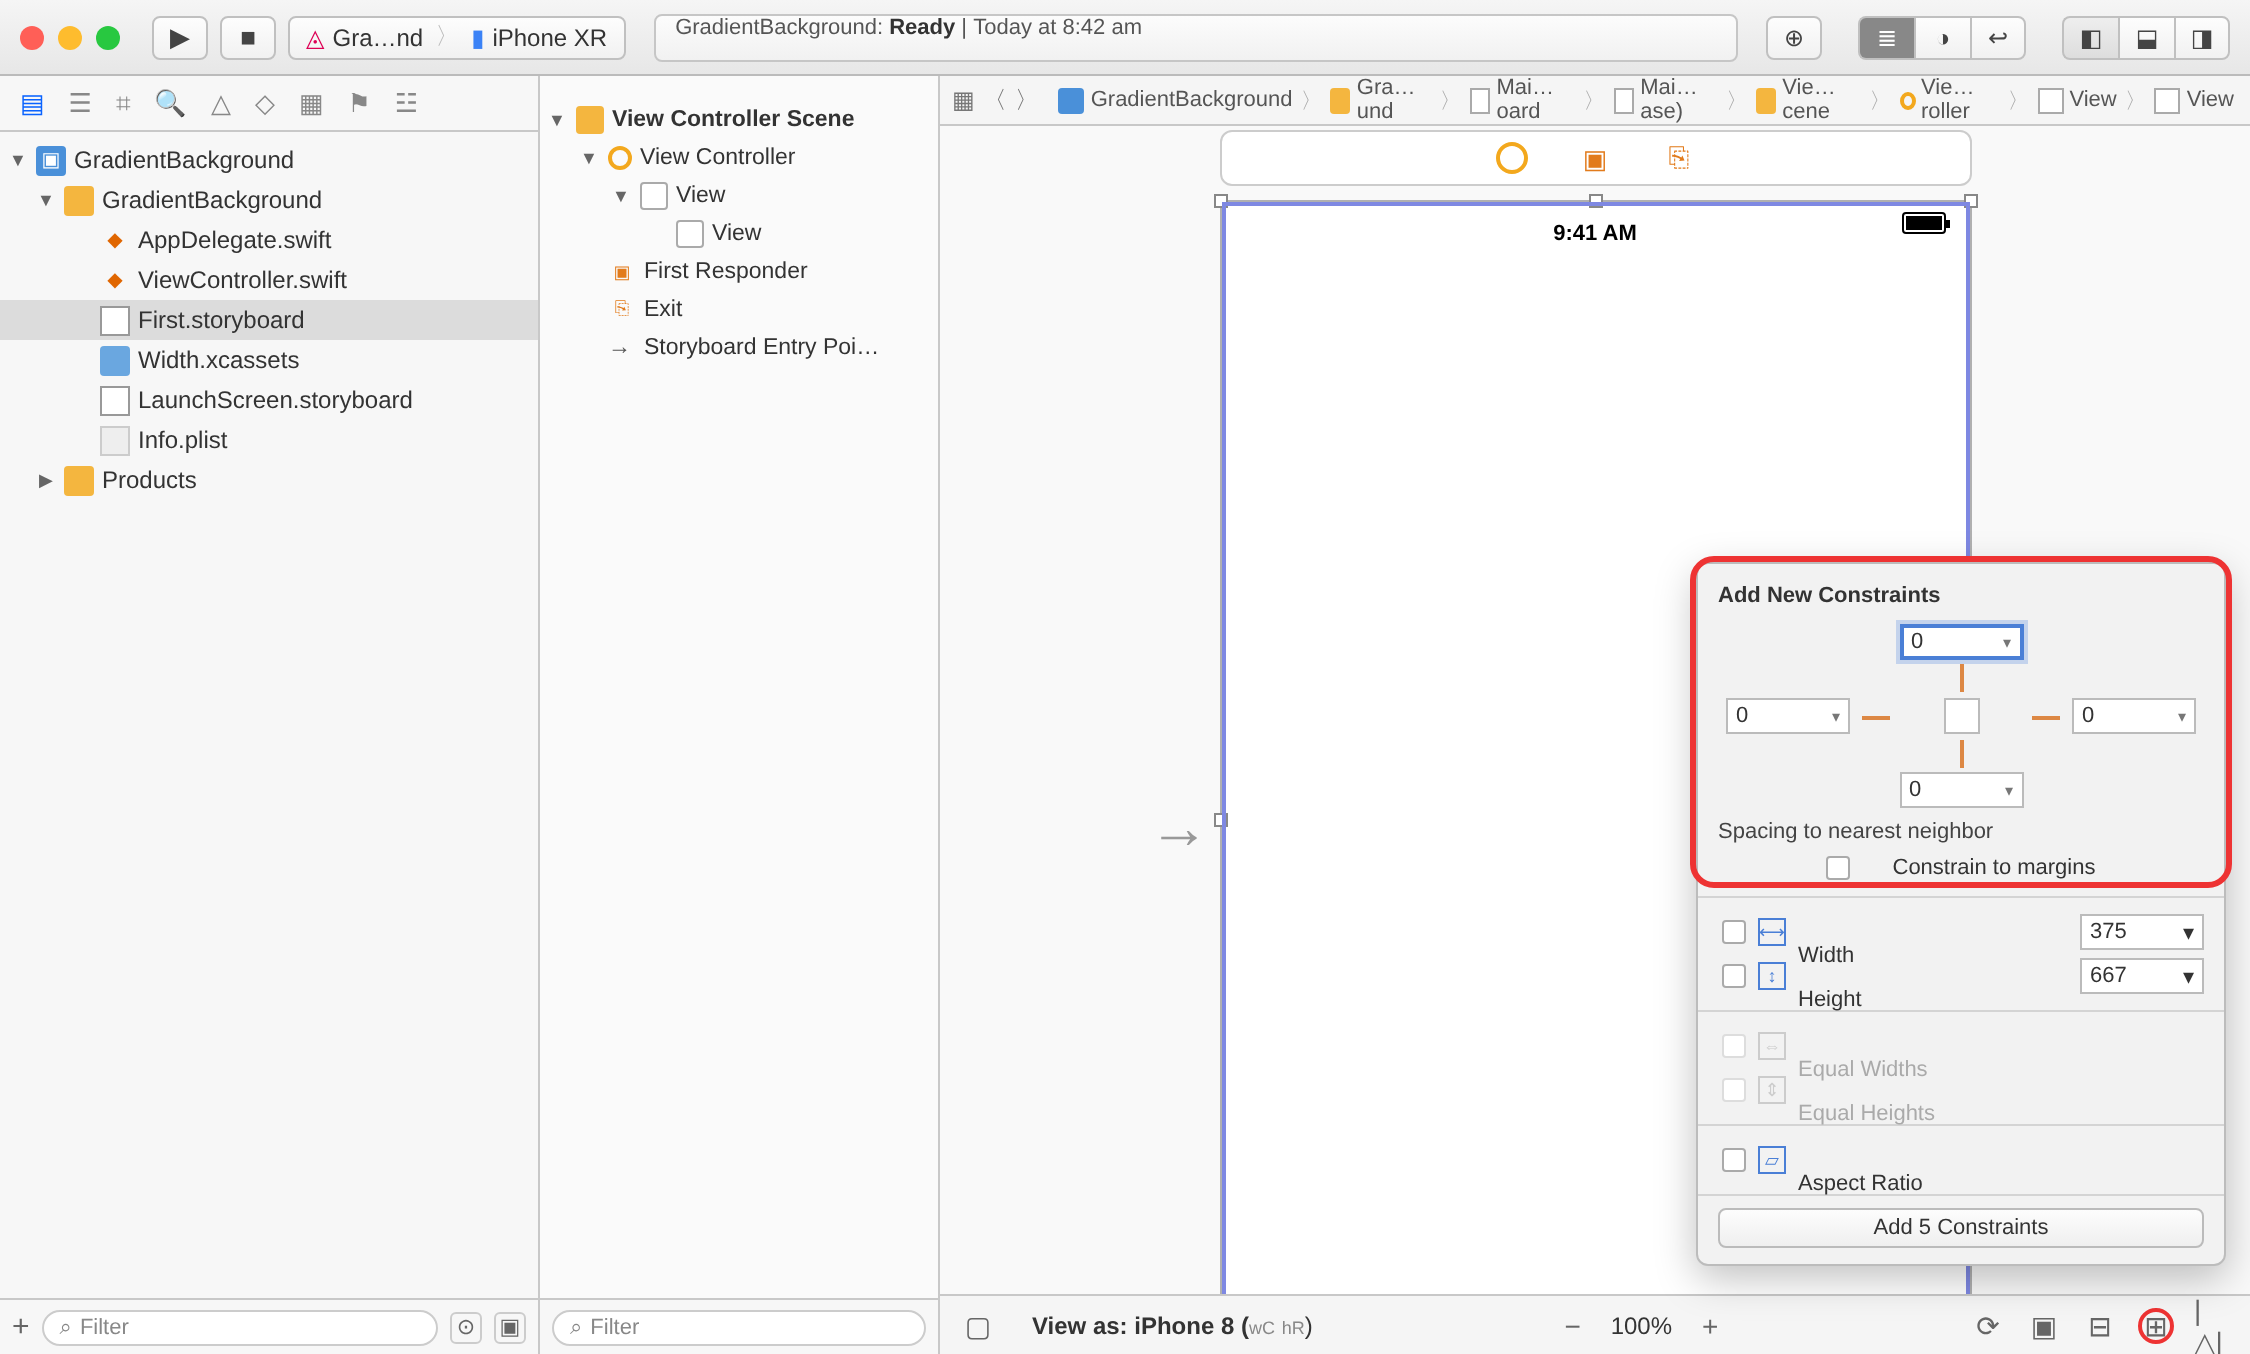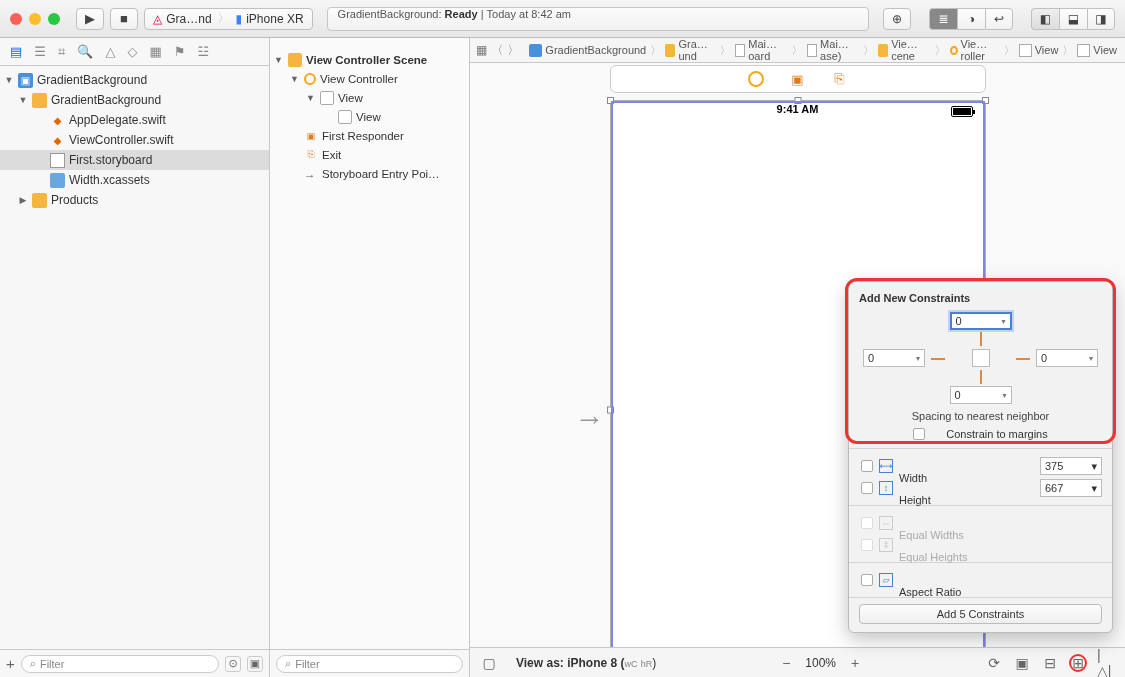--- a/index.html
+++ b/index.html
@@ -75,21 +75,21 @@
   .jic{width:13px;height:13px;display:inline-flex;align-items:center;justify-content:center;font-size:9px;}
   .jic-f{background:#f4b63f;border-radius:2px;}
   .jic-sb{border:1px solid #aaa;background:#fff;}
   .jic-sc{background:#f4b63f;border-radius:2px;}
   
   .canvas{ flex:1; position:relative; background:#f9f9f9; overflow:hidden;}
   .vc-icons{ position:absolute; top:2px; left:50%; transform:translateX(-50%); width:376px; height:28px; background:#fff; border:1px solid #ccc; border-radius:6px; display:flex; align-items:center; justify-content:center; gap:26px;}
   .vc-icons span{ width:16px;height:16px; display:flex; align-items:center; justify-content:center; font-size:13px;}
   .phone-frame{ position:absolute; top:37px; left:50%; transform:translateX(-50%); width:376px; height:620px; background:#fff; border:1px solid #b0b0b0;}
   .phone-selview{ position:absolute; inset:0; border:2px solid #7e88e2;}
-  .statusbar{ height:20px; display:flex; align-items:flex-start; justify-content:center; font-size:11px; font-weight:600; color:#000; position:relative;}
+  .statusbar{ height:20px; display:flex; align-items:flex-end; justify-content:center; font-size:11px; font-weight:600; color:#000; position:relative;}
   .battery{ position:absolute; right:10px; top:3px; width:22px;height:11px; border:1px solid #000; border-radius:2px;}
   .battery::after{content:'';position:absolute;right:-3px;top:3px;width:2px;height:4px;background:#000;}
   .battery .fill{position:absolute; inset:1px; background:#000;}
   .sel-handle{position:absolute;width:7px;height:7px;background:#fff;border:1px solid #888;}
   .big-arrow{ position:absolute; left:-36px; top:48%; color:#999; font-size:30px;}
   
   .canvasbb{ height:30px; border-top:1px solid var(--line); display:flex; align-items:center; padding:0 10px; gap:10px; background:#f5f5f5; font-size:12px; position:relative;}
   .canvasbb .spacer{flex:1;}
   .iconbtn{ width:18px;height:18px; display:flex;align-items:center;justify-content:center; color:#666; font-size:14px;}
   .red-circ{ border:2px solid var(--red-ann); border-radius:50%;}
@@ -101,21 +101,21 @@
   .pin-field{ width:62px; height:18px; border:1px solid #bbb; background:#fff; font-size:11px; display:flex; align-items:center; padding:0 4px; justify-content:space-between;}
   .pin-field .dd{ color:#777; font-size:8px;}
   .pin-top{position:absolute; left:50%; top:0; transform:translateX(-50%); border:2px solid #4a7fd6; box-shadow:0 0 0 2px rgba(60,120,220,.25);}
   .pin-bottom{position:absolute; left:50%; top:74px; transform:translateX(-50%);}
   .pin-left{position:absolute; left:4px; top:37px;}
   .pin-right{position:absolute; right:4px; top:37px;}
   .pin-center{position:absolute; left:50%; top:37px; transform:translateX(-50%); width:18px;height:18px; border:1px solid #bbb; background:#fff;}
   .strut{position:absolute; background:#d84; }
   .strut.v{width:2px; height:14px; left:50%; transform:translateX(-50%);}
   .strut.h{height:2px; width:14px; top:46px;}
-  .spacing-lbl{ text-align:center; font-size:11px; color:#444; margin-top:16px;}
+  .spacing-lbl{ text-align:left; font-size:11px; color:#444; margin-top:16px;}
   .cm-row{ display:flex; align-items:flex-end; gap:21px; justify-content:center; margin:6px 0 8px 0; font-size:11px;}
   .chk{width:12px;height:12px;border:1px solid #aaa;background:#fff;border-radius:2px;}
   .wh-row{ display:flex; align-items:center; gap:6px; height:22px; font-size:11px;}
   .wh-row .chk{margin-left:2px;}
   .wh-row .lbl{flex:1;margin-top:24px;}
   .wh-row .val{ width:62px; height:18px; border:1px solid #bbb; background:#fff; font-size:11px; display:flex;align-items:center;justify-content:space-between;padding:0 4px;}
   .wh-ic{ width:14px;height:14px; border:1px solid #4a7fd6; display:flex;align-items:center;justify-content:center; font-size:9px; color:#4a7fd6;}
   hr.pvhr{border:none;border-top:1px solid #d4d4d4; margin:6px -10px;}
   .dim{color:#aaa;justify-content:center;}
   .addbtn{ width:100%; height:20px; border:1px solid #bbb; border-radius:4px; background:linear-gradient(#fdfdfd,#efefef); font-size:11px; display:flex;align-items:center;justify-content:center; margin-top:4px;}
@@ -198,20 +198,28 @@
         <span class="ic ic-swift">◆</span>
         <span>ViewController.swift</span>
       </div>
       <div class="trow ind3 sel">
         <span class="ic ic-sb"></span>
         <span>First.storyboard</span>
       </div>
       <div class="trow ind3">
         <span class="ic ic-fold-b"></span>
         <span>Width.xcassets</span>
+      </div>
+      <div class="trow ind3">
+        <span class="ic ic-sb"></span>
+        <span>LaunchScreen.storyboard</span>
+      </div>
+      <div class="trow ind3">
+        <span class="ic ic-plist"></span>
+        <span>Info.plist</span>
       </div>
       <div class="trow ind1">
         <span class="disc">▶</span>
         <span class="ic ic-fold"></span>
         <span>Products</span>
       </div>
     </div>
     <div class="bottombar">
       <span style="color:#666;font-size:15px;">+</span>
       <div class="filter">

